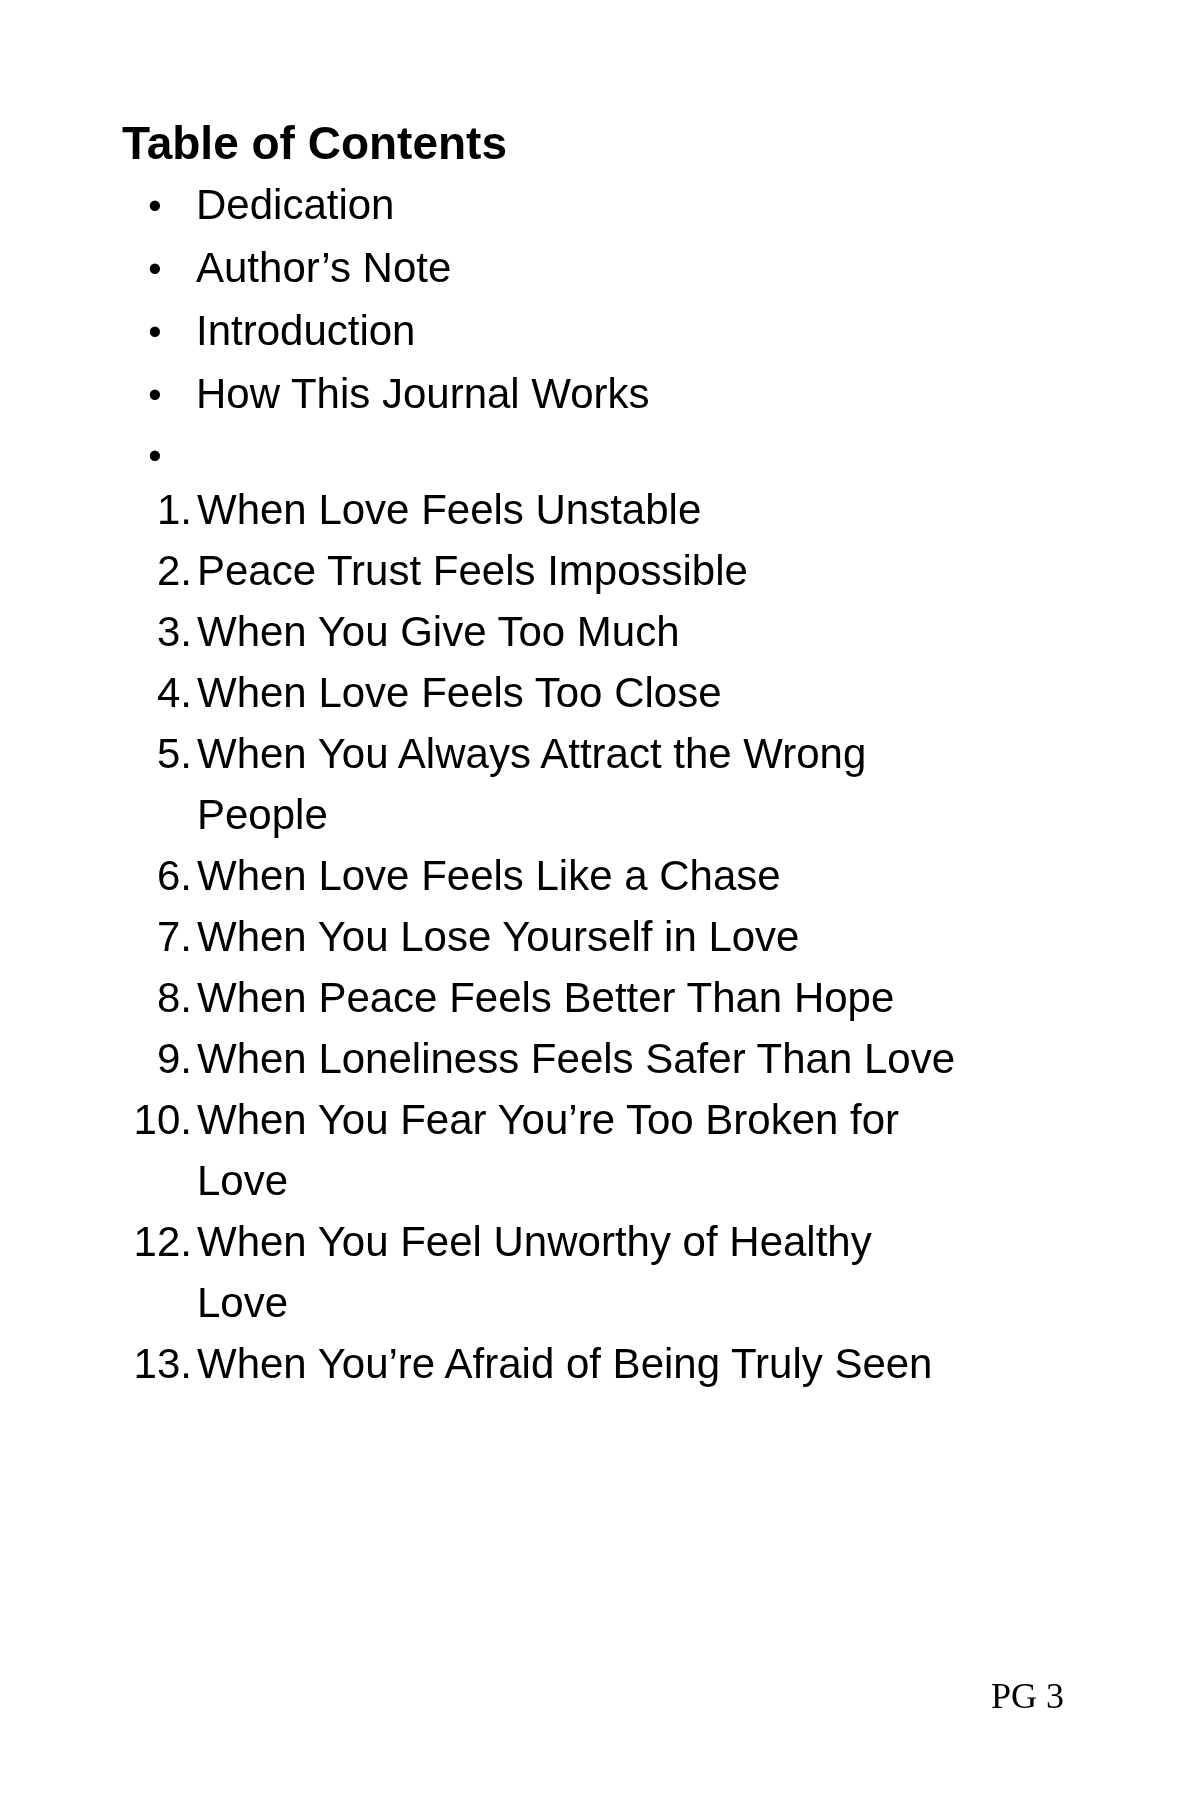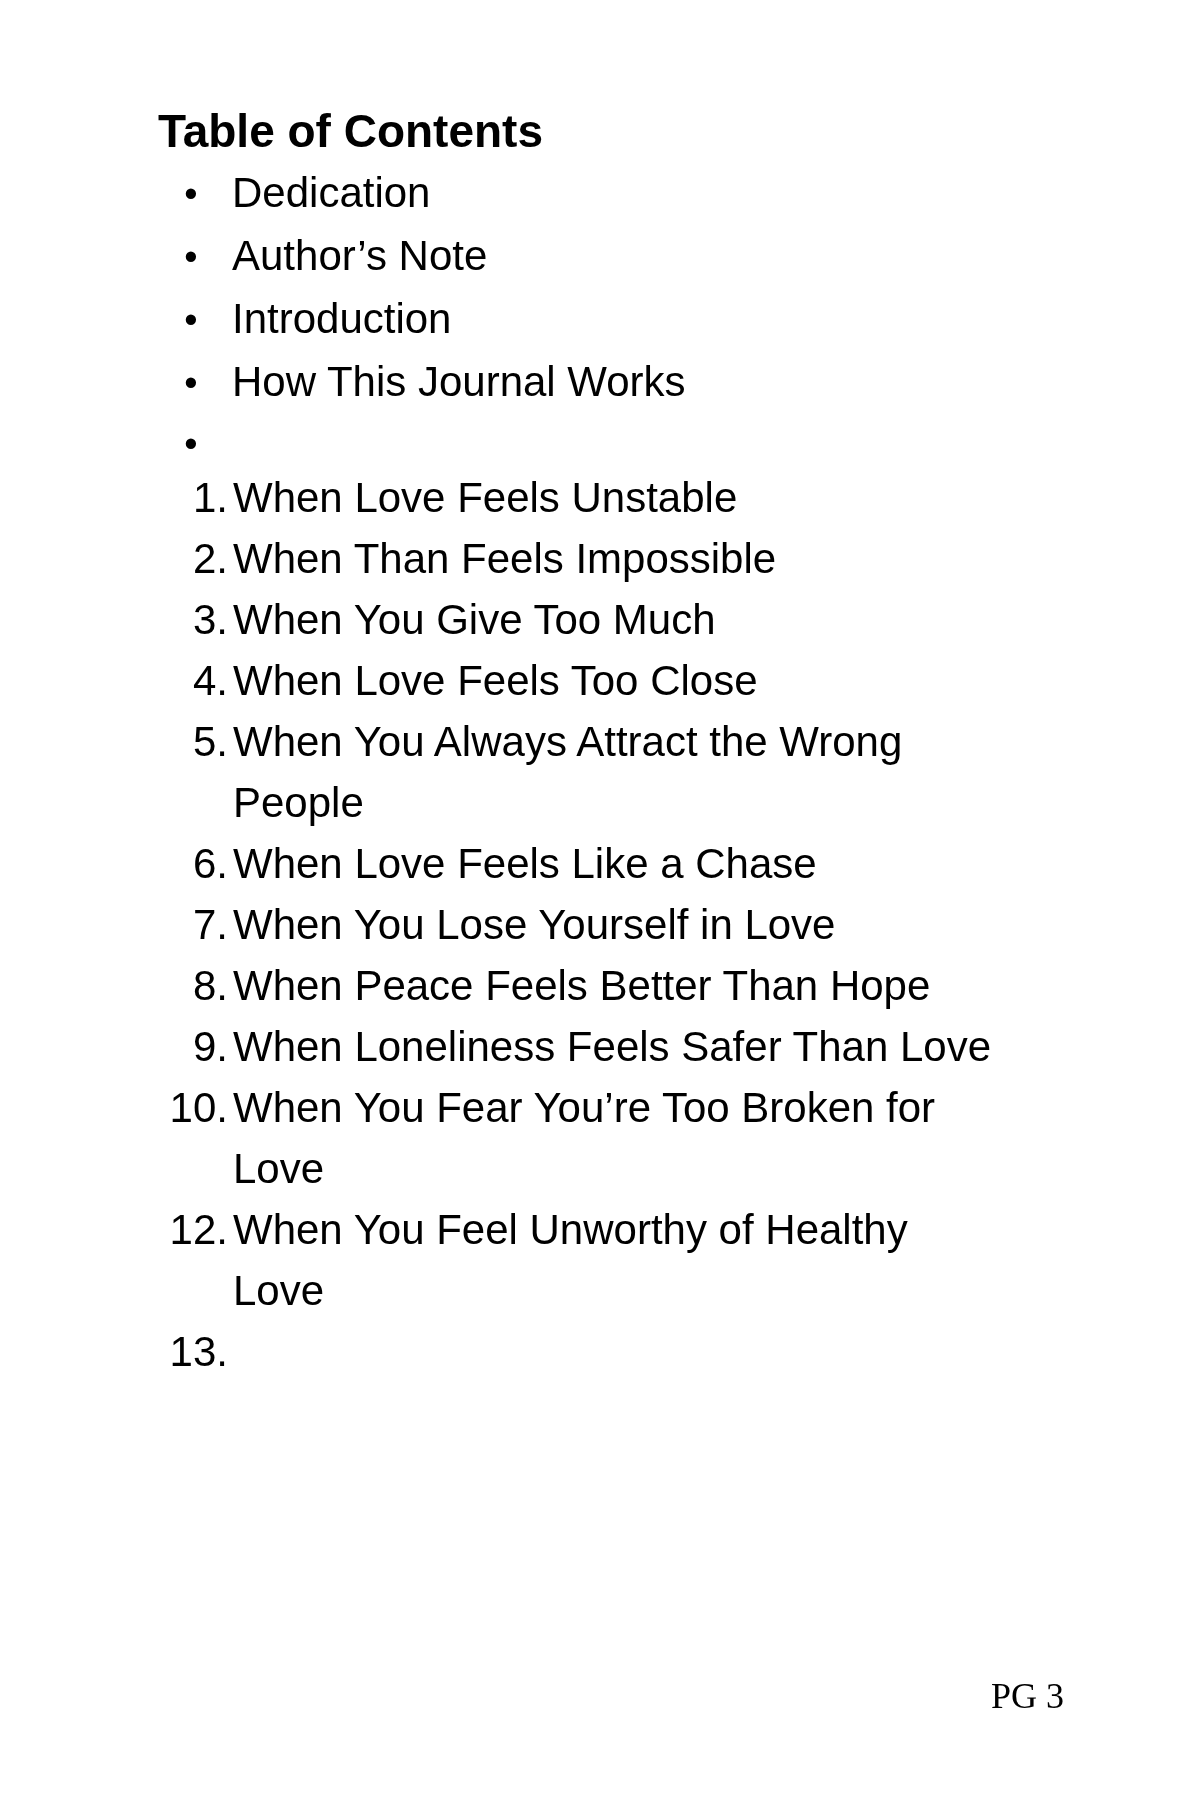--- a/index.html
+++ b/index.html
@@ -11,23 +11,22 @@
     height: 1800px;
     position: relative;
     background: #ffffff;
     font-family: "Liberation Sans", "DejaVu Sans", sans-serif;
     color: #000000;
     overflow: hidden;
   }
   .content {
     position: absolute;
     left: 122px;
-    top: 100px;
+    top: 112px;
     width: 965px;
-    margin-left: 36px;
   }
   .toc-title {
     margin: 0;
     font-size: 46px;
     line-height: 62px;
     font-weight: 700;
     color: #000000;
   }
   ul.front-list {
     list-style: none;
@@ -115,21 +114,21 @@
     </ul>
 
 
   <ol class="chapter-list">
       <li>
         <span class="chapter-num">1.</span>
         <span class="chapter-title">When Love Feels Unstable</span>
       </li>
       <li>
         <span class="chapter-num">2.</span>
-        <span class="chapter-title">When Than Feels Impossible</span>
+        <span class="chapter-title">Peace Trust Feels Impossible</span>
       </li>
       <li>
         <span class="chapter-num">3.</span>
         <span class="chapter-title">When You Give Too Much</span>
       </li>
       <li>
         <span class="chapter-num">4.</span>
         <span class="chapter-title">When Love Feels Too Close</span>
       </li>
       <li>
@@ -158,17 +157,18 @@
         <span class="chapter-title">When You Fear You’re Too Broken for
 Love</span>
       </li>
       <li>
         <span class="chapter-num">12.</span>
         <span class="chapter-title">When You Feel Unworthy of Healthy
 Love</span>
       </li>
       <li>
         <span class="chapter-num">13.</span>
+        <span class="chapter-title">When You’re Afraid of Being Truly Seen</span>
       </li>
     </ol>
 </div>
 
 <div class="page-number">PG 3</div>
 
 </body></html>

